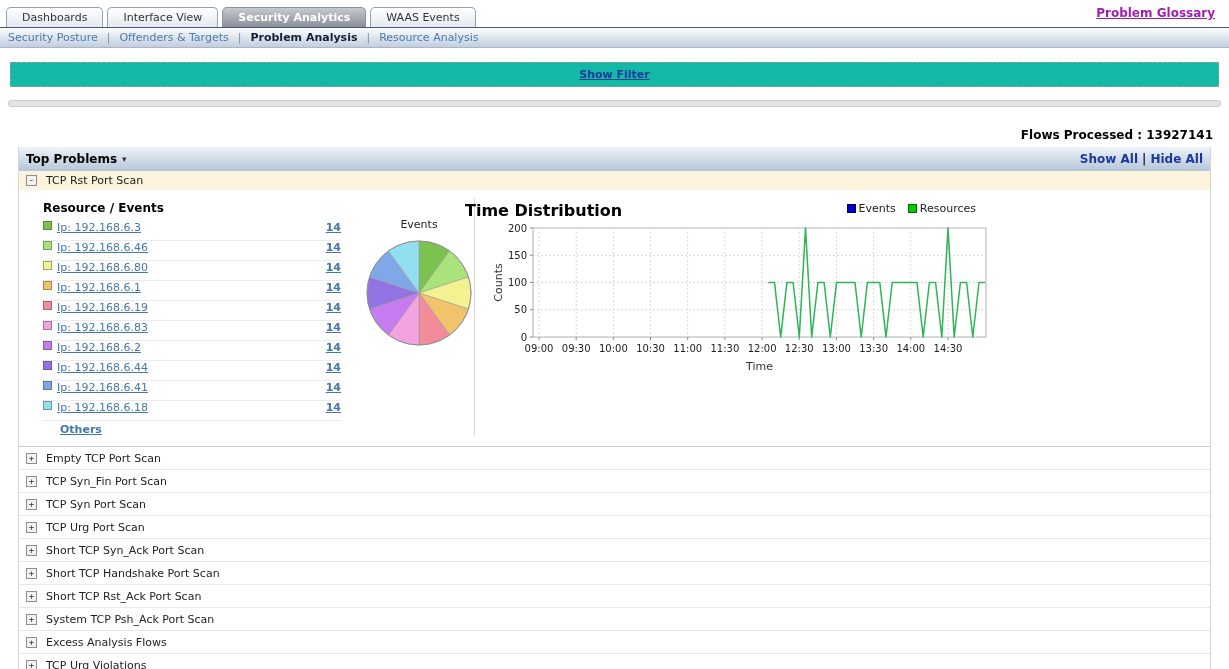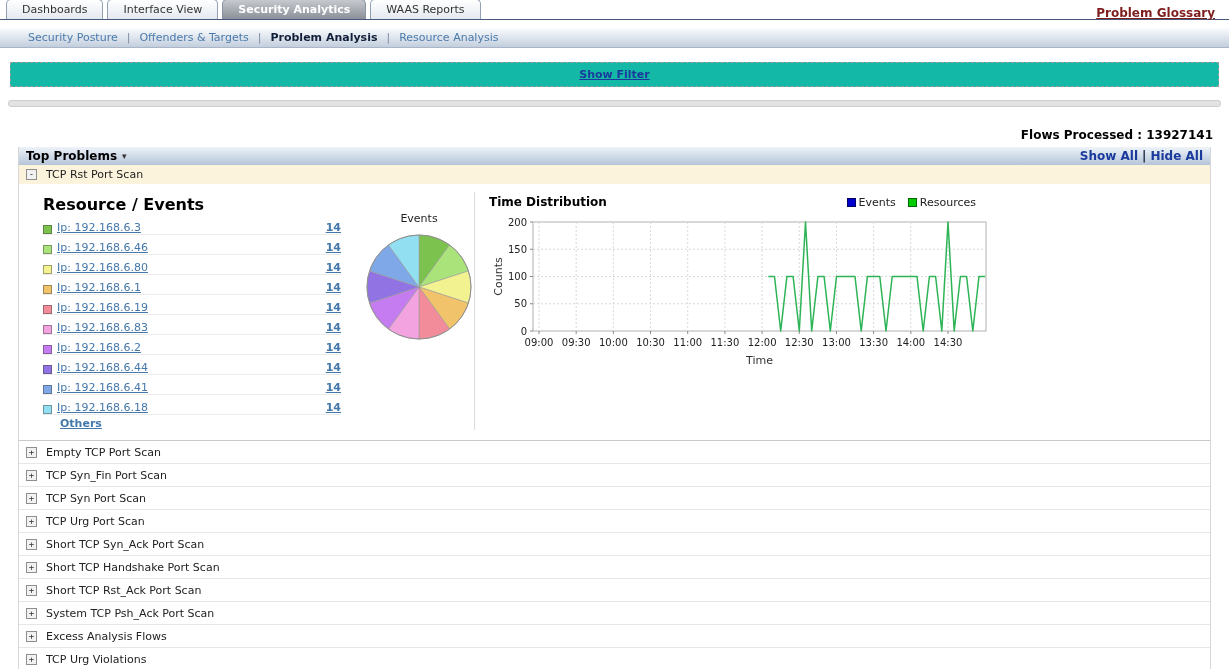--- a/index.html
+++ b/index.html
@@ -8,44 +8,44 @@
     font-family:"DejaVu Sans", sans-serif;
     background:#ffffff;
     position:relative;
     overflow:hidden;
     font-size:11px;
     color:#222;
   }
   a { cursor:pointer; }
 
   
-  .tabbar { position:absolute; top:0; left:0; right:0; height:20px; background:#fff; border-bottom:1px solid #46597c;padding-left:29px; }
+  .tabbar { position:absolute; top:0; left:0; right:0; height:28px; background:#fff; border-bottom:1px solid #46597c;padding-left:29px; }
   .tabs { position:absolute; left:6px; bottom:0; display:flex; gap:4px; align-items:flex-end; }
   .tab {
     height:20px; line-height:19px; padding:0 15px;
     border:1px solid #93a1b5; border-bottom:none;
     border-radius:5px 5px 0 0;
     background:linear-gradient(#ffffff,#e4e9f0);
     color:#333; white-space:nowrap;
   }
   .tab.active {
     background:linear-gradient(#c6c9ce,#8b8f98);
     color:#fff; font-weight:bold; border-color:#8a93a2;
   }
   .glossary {
     position:absolute; right:14px; top:6px;
-    font-size:12px; font-weight:bold; color:#7f1d1d; text-decoration:underline;
+    font-size:12px; font-weight:bold; color:#a21caf; text-decoration:underline;
   }
 
   
   .subnav {
     position:absolute; top:28px; left:0; right:0; height:20px;
     background:linear-gradient(#fafcfe,#c2cedd);
     border-bottom:1px solid #aab6c8;
-    display:flex; align-items:center; padding-left:28px;
+    display:flex; align-items:center; padding-left:8px;
   }
   .subnav a { color:#4a7aab; text-decoration:none; }
   .subnav a.active { color:#121f38; font-weight:bold; }
   .subnav .sep { color:#7f8ea4; margin:0 9px; }
 
   
   .filterbox {
     position:absolute; left:10px; right:10px; top:62px; height:25px;
     background:#14b8a6; border:1px dashed #9a9a9a;
     display:flex; align-items:center; justify-content:center;
@@ -60,55 +60,55 @@
 
   .flows { position:absolute; right:16px; top:128px; font-size:12px; font-weight:bold; color:#000;padding-left:48px; }
 
   
   .panel {
     position:absolute; left:18px; width:1193px; top:147px; bottom:0;
     border-left:1px solid #d6d6d6; border-right:1px solid #d6d6d6;
     background:#fff;
   }
   .panel-header {
-    height:18px; background:linear-gradient(#eef3f9,#b4c5d9);
+    height:24px; background:linear-gradient(#eef3f9,#b4c5d9);
     display:flex; align-items:center; padding:0 7px; font-size:12px;
   }
   .ph-title { font-weight:bold; color:#000; }
   .caret { font-size:9px; color:#333; margin-left:5px; }
   .ph-links { margin-left:auto; font-weight:bold; font-size:12px; color:#16243c; }
   .ph-links a { color:#1a3a9c; text-decoration:none; }
   .ph-links .pipe { margin:0 4px; color:#16243c; }
 
   .prow {
     height:19px; background:#fcf3dc;
     display:flex; align-items:center; gap:9px; padding-left:7px; color:#222;
   }
   .expicon {
     width:11px; height:11px; flex:0 0 11px;
     border:1px solid #8e8e8e; background:#f2f2f2;
     font-size:9px; line-height:9px; text-align:center; color:#333;
     font-family:"DejaVu Sans Mono", monospace;
   }
 
   .pcontent { position:relative; height:257px; background:#fff; border-bottom:1px solid #c9c9c9; }
-  .re-header { position:absolute; left:24px; top:11px; font-weight:bold; font-size:16px; color:#000; }
+  .re-header { position:absolute; left:24px; top:11px; font-weight:bold; font-size:12px; color:#000; }
   .rlist { position:absolute; left:24px; top:31px; width:298px; }
-  .rrow { height:20px; display:flex; align-items:flex-end; border-bottom:1px solid #ececec; }
+  .rrow { height:20px; display:flex; align-items:flex-start; border-bottom:1px solid #ececec; }
   .swatch { width:9px; height:9px; border:1px solid rgba(60,60,60,.45); margin-right:5px; flex:0 0 9px; }
   .rlink { color:#4477aa; text-decoration:underline; }
   .rcount { margin-left:auto; color:#4477aa; text-decoration:underline;font-weight:bold; }
   .others { position:absolute; left:41px; top:233px; color:#4477aa; text-decoration:underline;font-weight:bold; }
 
   .pie-title { position:absolute; left:330px; top:28px; width:140px; text-align:center; color:#222; }
   .pie-svg { position:absolute; left:330px; top:45px; }
 
   .vsep { position:absolute; left:455px; top:8px; bottom:10px; width:1px; background:#dcdcdc; }
 
-  .td-title { position:absolute; left:470px; top:11px; font-weight:bold; font-size:12px; color:#000; }
+  .td-title { position:absolute; left:446px; top:11px; font-weight:bold; font-size:16px; color:#000; }
   .legend { position:absolute; top:12px; right:234px; display:flex; gap:12px; align-items:center; }
   .legend .item { display:flex; align-items:center; }
   .legend .sq { width:9px; height:9px; display:inline-block; margin-right:3px; border:1px solid rgba(0,0,0,.5); }
 
   .time-svg { position:absolute; left:470px; top:30px; }
 
   .crow {
     height:23px; display:flex; align-items:center; gap:9px; padding-left:7px;
     border-bottom:1px solid #e7e7e7; background:#fff; color:#222;
   }
@@ -116,21 +116,21 @@
   svg text { font-family:"DejaVu Sans", sans-serif; }
 </style>
 </head>
 <body>
 
 <div class="tabbar">
   <div class="tabs" id="tabs">
       <div class="tab">Dashboards</div>
       <div class="tab">Interface View</div>
       <div class="tab active">Security Analytics</div>
-      <div class="tab">WAAS Reports</div>
+      <div class="tab">WAAS Events</div>
     </div>
   <a class="glossary">Problem Glossary</a>
 </div>
 
 <div class="subnav" id="subnav">
     <a>Security Posture</a>
     <span class="sep">|</span>
     <a>Offenders &amp; Targets</a>
     <span class="sep">|</span>
     <a class="active">Problem Analysis</a>

